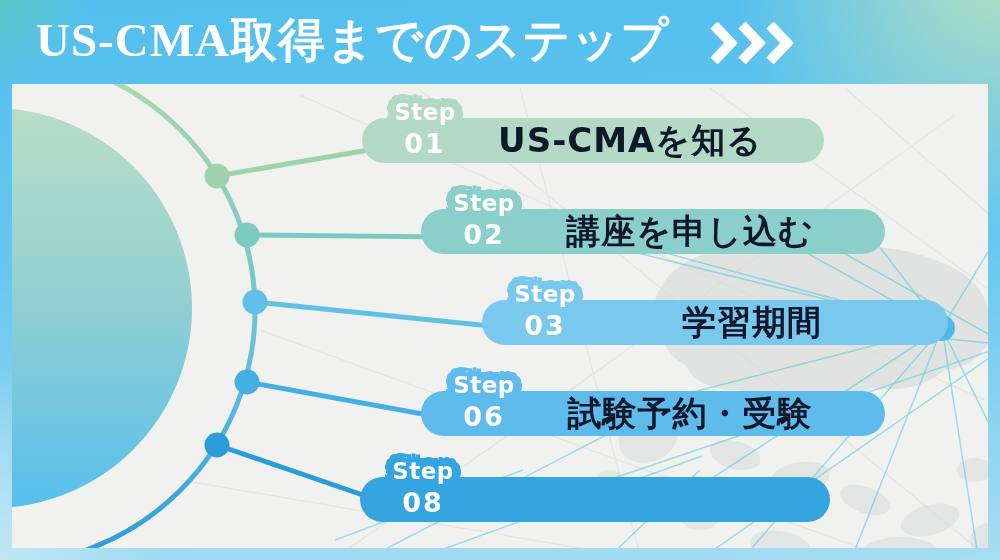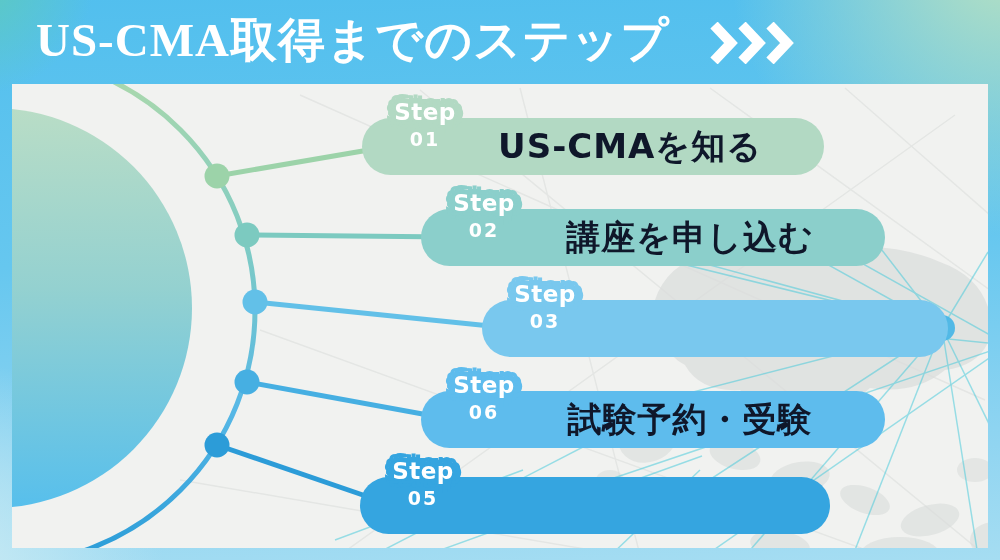--- a/index.html
+++ b/index.html
@@ -29,40 +29,40 @@
 
   
   .panel{
     position:absolute;left:12px;top:84px;width:976px;height:464px;
     background:#f1f2f0;overflow:hidden;
   }
   .panel svg.scene{position:absolute;left:0;top:0;}
 
   
   .pill{
-    position:absolute;height:57px;border-radius:29px;
+    position:absolute;height:45px;border-radius:29px;
     background:var(--pc);
   }
   .step-badge{
     position:absolute;left:20px;top:-17px;width:86px;
     display:flex;flex-direction:column;align-items:center;
     color:#fff;font-weight:bold;line-height:1;
   }
   .step-word{
     font-size:23px;letter-spacing:.5px;
     text-shadow:
       9px 0 0 var(--pc), 7.8px 4.5px 0 var(--pc), 4.5px 7.8px 0 var(--pc),
       0 9px 0 var(--pc), -4.5px 7.8px 0 var(--pc), -7.8px 4.5px 0 var(--pc),
       -9px 0 0 var(--pc), -7.8px -4.5px 0 var(--pc), -4.5px -7.8px 0 var(--pc),
       0 -9px 0 var(--pc), 4.5px -7.8px 0 var(--pc), 7.8px -4.5px 0 var(--pc),
       5px 0 0 var(--pc), 3.5px 3.5px 0 var(--pc), 0 5px 0 var(--pc),
       -3.5px 3.5px 0 var(--pc), -5px 0 0 var(--pc), -3.5px -3.5px 0 var(--pc),
       0 -5px 0 var(--pc), 3.5px -3.5px 0 var(--pc);
   }
-  .step-num{font-size:19px;letter-spacing:2px;margin-top:6px;}
+  .step-num{font-size:27px;letter-spacing:2px;margin-top:6px;}
   .pill-label{
     position:absolute;left:106px;right:32px;top:0;height:100%;
     display:flex;align-items:center;justify-content:center;
     color:#0f172a;font-weight:bold;font-size:34px;letter-spacing:1px;white-space:nowrap;
   }
 </style>
 </head>
 <body>
 
 <div class="header">
@@ -172,30 +172,31 @@
       <span class="step-num">02</span>
     </div>
     <div class="pill-label">講座を申し込む</div>
   </div>
 
   <div class="pill" style="left: 470px; top: 216px; width: 466px; --pc: #79c8ee;">
     <div class="step-badge">
       <span class="step-word">Step</span>
       <span class="step-num">03</span>
     </div>
+    <div class="pill-label">学習期間</div>
   </div>
 
   <div class="pill" style="left: 409px; top: 307px; width: 464px; --pc: #5ebced;">
     <div class="step-badge">
       <span class="step-word">Step</span>
       <span class="step-num">06</span>
     </div>
     <div class="pill-label">試験予約・受験</div>
   </div>
 
   <div class="pill" style="left: 348px; top: 393px; width: 470px; --pc: #35a5e0;">
     <div class="step-badge">
       <span class="step-word">Step</span>
-      <span class="step-num">05</span>
+      <span class="step-num">08</span>
     </div>
   </div>
 
 </div>
 
 </body></html>

